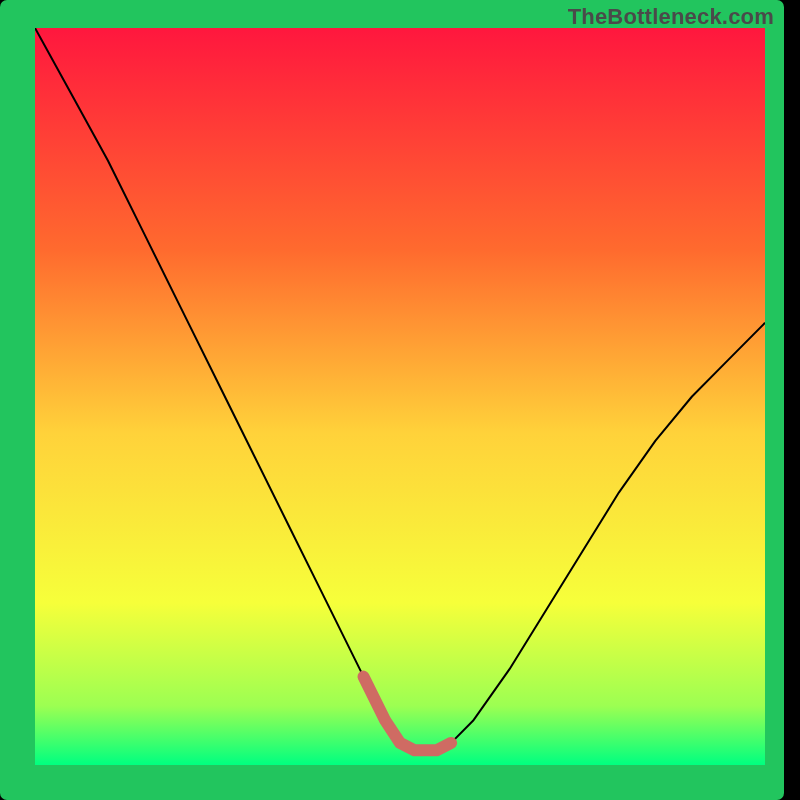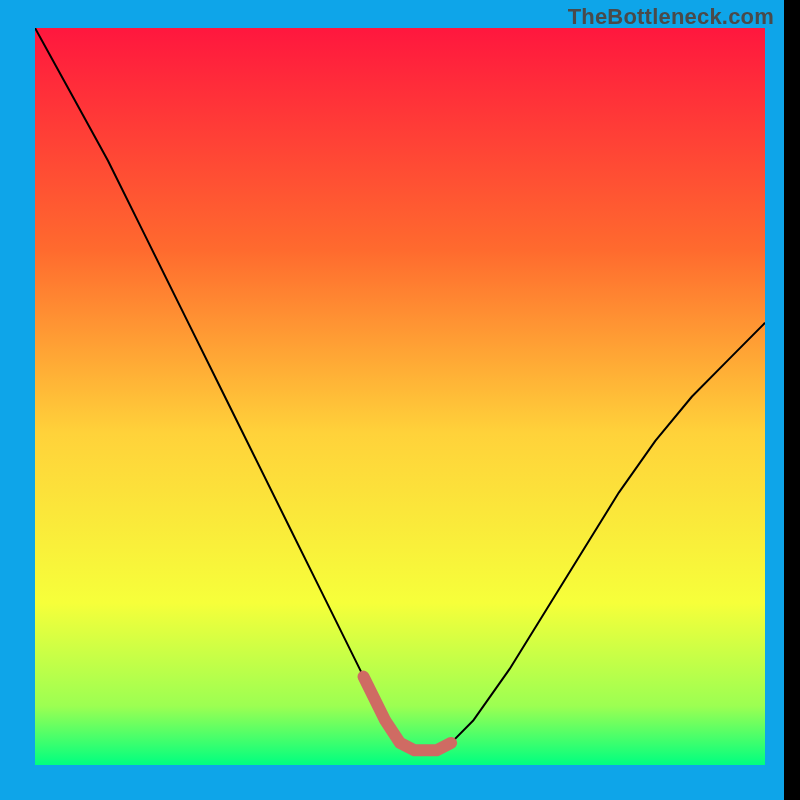--- a/index.html
+++ b/index.html
@@ -8,21 +8,22 @@
     width: 800px;
     height: 800px;
     background: #000;
     font-family: Arial, Helvetica, sans-serif;
     overflow: hidden;
   }
   .frame {
     position: relative;
     width: 784px;
     height: 800px;
-    background: #0ea5e9;
+    background: #22c55e;
+    border-radius: 7px;
   }
   .attribution {
     position: absolute;
     top: 4px;
     right: 10px;
     color: #4a4a4a;
     font-size: 22px;
     font-weight: 600;
     letter-spacing: 0.2px;
     z-index: 20;

